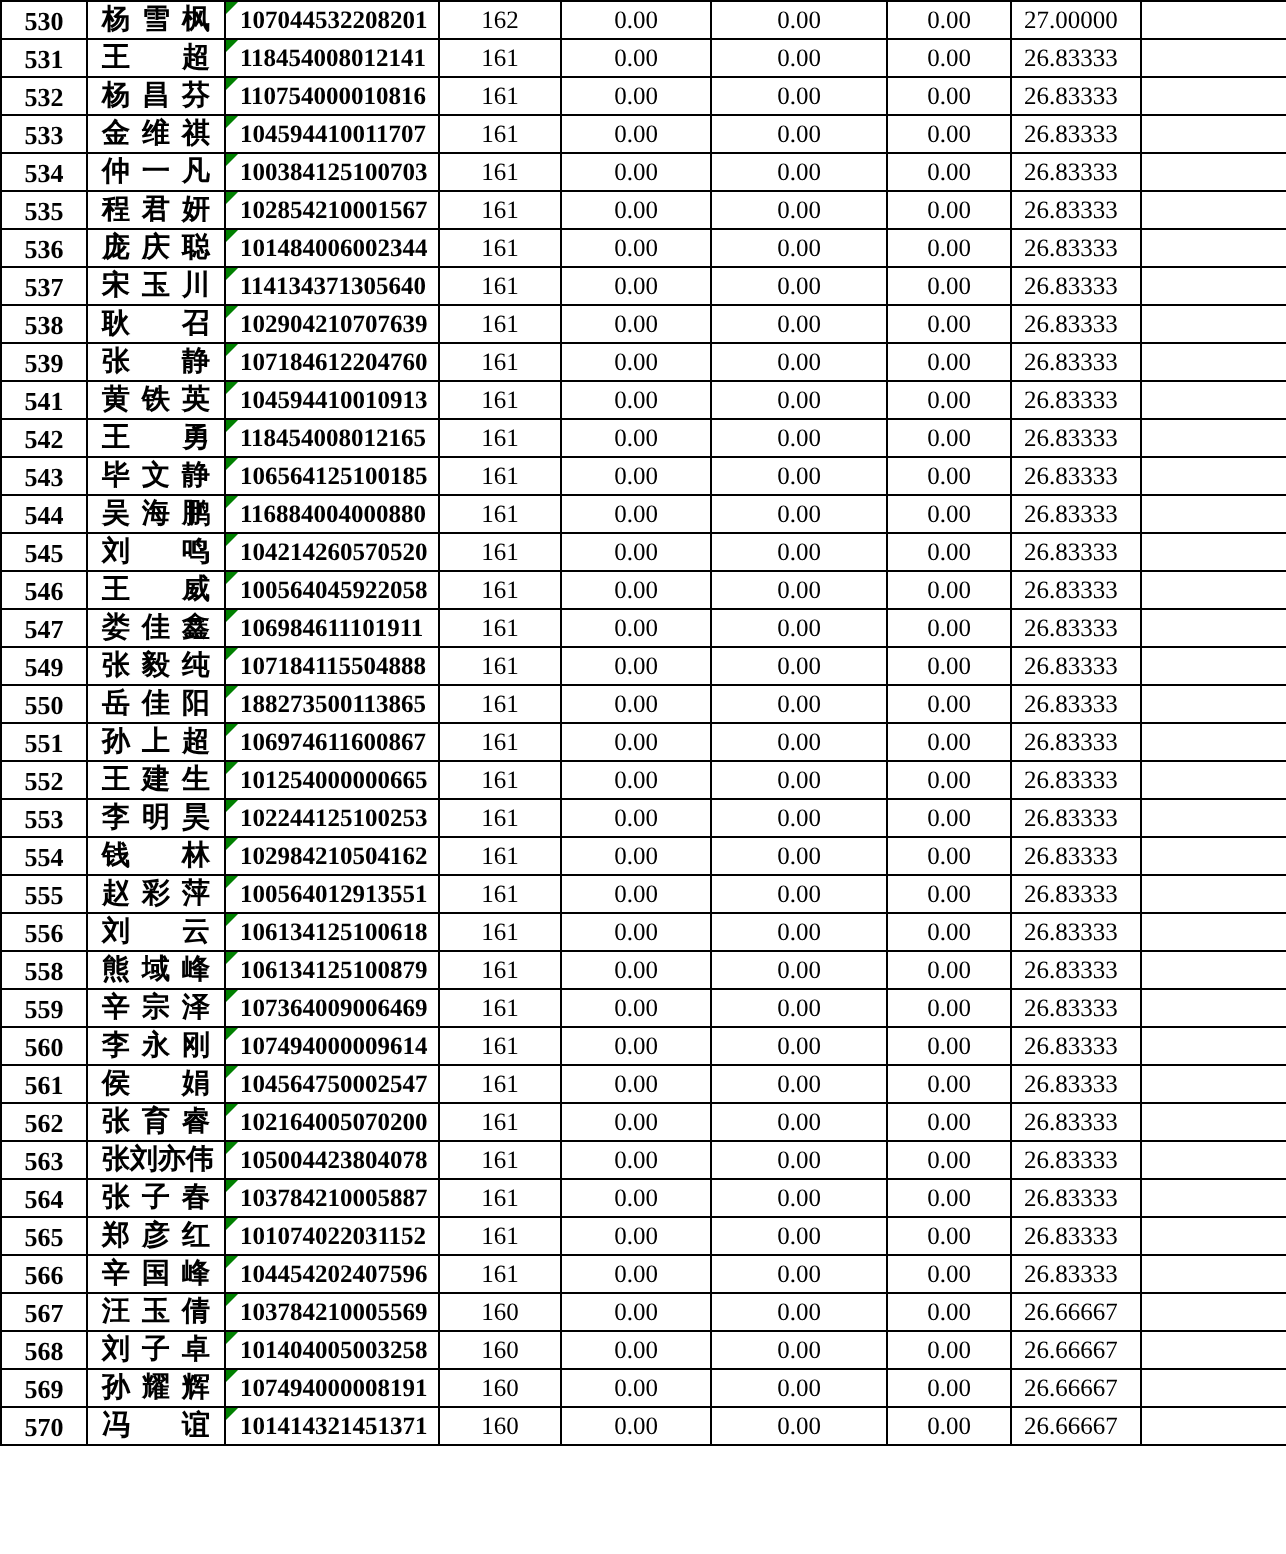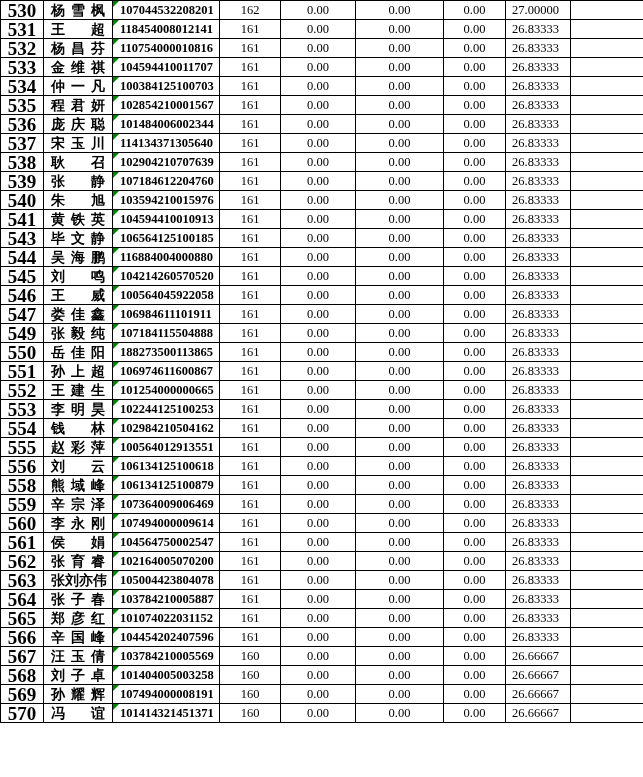--- a/index.html
+++ b/index.html
@@ -41,21 +41,21 @@
   col.w3 { width: 61px; }
   col.w4 { width: 75px; }
   col.w5 { width: 88px; }
   col.w6 { width: 62px; }
   col.w7 { width: 65px; }
   col.w8 { width: 73px; }
 
   td.c0 {
     text-align: center;
     font-weight: bold;
-    font-size: 19px;
+    font-size: 13px;
   }
   td.c1 {
     font-weight: bold;
     font-size: 14px;
   }
   .name-inner {
     display: flex;
     justify-content: space-between;
     padding: 0 7px;
   }
@@ -257,45 +257,45 @@
           </td>
           <td class="c2"><span class="flag" style="background: rgb(0, 128, 0);"></span><span>107184612204760</span></td>
           <td class="c3">161</td>
           <td class="c4">0.00</td>
           <td class="c5">0.00</td>
           <td class="c6">0.00</td>
           <td class="c7">26.83333</td>
           <td class="c8"></td>
         </tr>
         <tr>
-          <td class="c0">540</td>
-          <td class="c1">
-            <span class="name-inner">
-              <span>朱</span>
-              <span>旭</span>
-            </span>
-          </td>
-          <td class="c2"><span class="flag" style="background: rgb(0, 128, 0);"></span><span>103594210015976</span></td>
-          <td class="c3">161</td>
-          <td class="c4">0.00</td>
-          <td class="c5">0.00</td>
-          <td class="c6">0.00</td>
-          <td class="c7">26.83333</td>
-          <td class="c8"></td>
-        </tr>
-        <tr>
           <td class="c0">541</td>
           <td class="c1">
             <span class="name-inner">
               <span>黄</span>
               <span>铁</span>
               <span>英</span>
             </span>
           </td>
           <td class="c2"><span class="flag" style="background: rgb(0, 128, 0);"></span><span>104594410010913</span></td>
+          <td class="c3">161</td>
+          <td class="c4">0.00</td>
+          <td class="c5">0.00</td>
+          <td class="c6">0.00</td>
+          <td class="c7">26.83333</td>
+          <td class="c8"></td>
+        </tr>
+        <tr>
+          <td class="c0">542</td>
+          <td class="c1">
+            <span class="name-inner">
+              <span>王</span>
+              <span>勇</span>
+            </span>
+          </td>
+          <td class="c2"><span class="flag" style="background: rgb(0, 128, 0);"></span><span>118454008012165</span></td>
           <td class="c3">161</td>
           <td class="c4">0.00</td>
           <td class="c5">0.00</td>
           <td class="c6">0.00</td>
           <td class="c7">26.83333</td>
           <td class="c8"></td>
         </tr>
         <tr>
           <td class="c0">543</td>
           <td class="c1">

